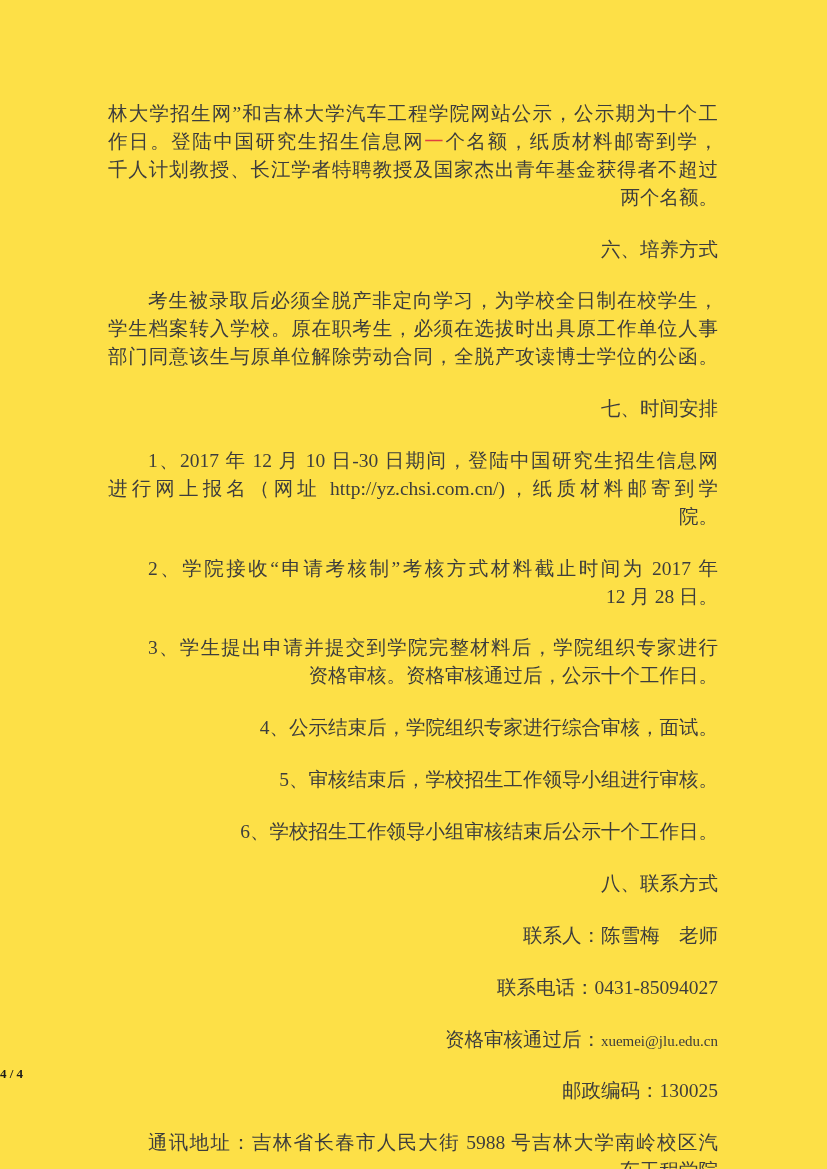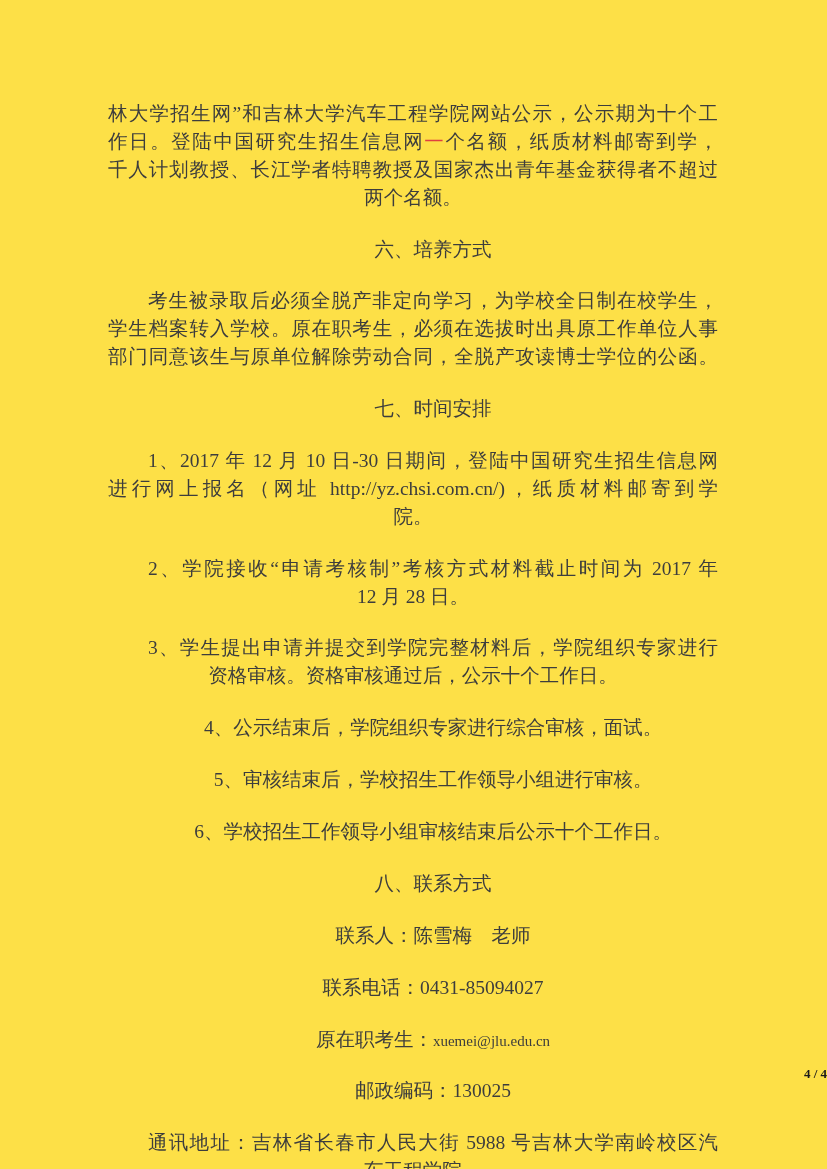--- a/index.html
+++ b/index.html
@@ -24,40 +24,40 @@
     left: 108px;
     top: 100px;
     width: 610px;
     color: #3d3d3d;
   }
   .line {
     font-size: 19.5px;
     line-height: 27.9px;
     height: 27.9px;
     overflow: hidden;
-    text-align: center;
+    text-align: right;
     white-space: normal;
   }
   .line.j {
     text-align: justify;
     text-align-last: justify;
   }
   .line.ind {
     text-indent: 40px;
     margin-top: 24px;
   }
   .small-latin {
     font-size: 15px;
   }
   .page-footer {
     position: absolute;
     left: 0;
     right: 0;
     top: 1066px;
-    text-align: right;
+    text-align: left;
     font-size: 13px;
     font-weight: bold;
     color: #1a1a1a;
     font-family: "Liberation Serif", "DejaVu Serif", serif;
   }
 </style>
 </head>
 <body>
 
 <div class="page">
@@ -78,21 +78,21 @@
       <div class="line j ind"><span>2、学院接收“申请考核制”考核方式材料截止时间为 2017 年</span></div>
       <div class="line"><span>12 月 28 日。</span></div>
       <div class="line j ind"><span>3、学生提出申请并提交到学院完整材料后，学院组织专家进行</span></div>
       <div class="line"><span>资格审核。资格审核通过后，公示十个工作日。</span></div>
       <div class="line ind"><span>4、公示结束后，学院组织专家进行综合审核，面试。</span></div>
       <div class="line ind"><span>5、审核结束后，学校招生工作领导小组进行审核。</span></div>
       <div class="line ind"><span>6、学校招生工作领导小组审核结束后公示十个工作日。</span></div>
       <div class="line ind"><span>八、联系方式</span></div>
       <div class="line ind"><span>联系人：陈雪梅　老师</span></div>
       <div class="line ind"><span>联系电话：0431-85094027</span></div>
-      <div class="line ind"><span>原在职考生：</span><span class="small-latin">xuemei@jlu.edu.cn</span></div>
+      <div class="line ind"><span>资格审核通过后：</span><span class="small-latin">xuemei@jlu.edu.cn</span></div>
       <div class="line ind"><span>邮政编码：130025</span></div>
       <div class="line j ind"><span>通讯地址：吉林省长春市人民大街 5988 号吉林大学南岭校区汽</span></div>
       <div class="line"><span>车工程学院</span></div>
     </div>
 
   <div class="page-footer">4 / 4</div>
 
 </div>
 
 </body></html>

